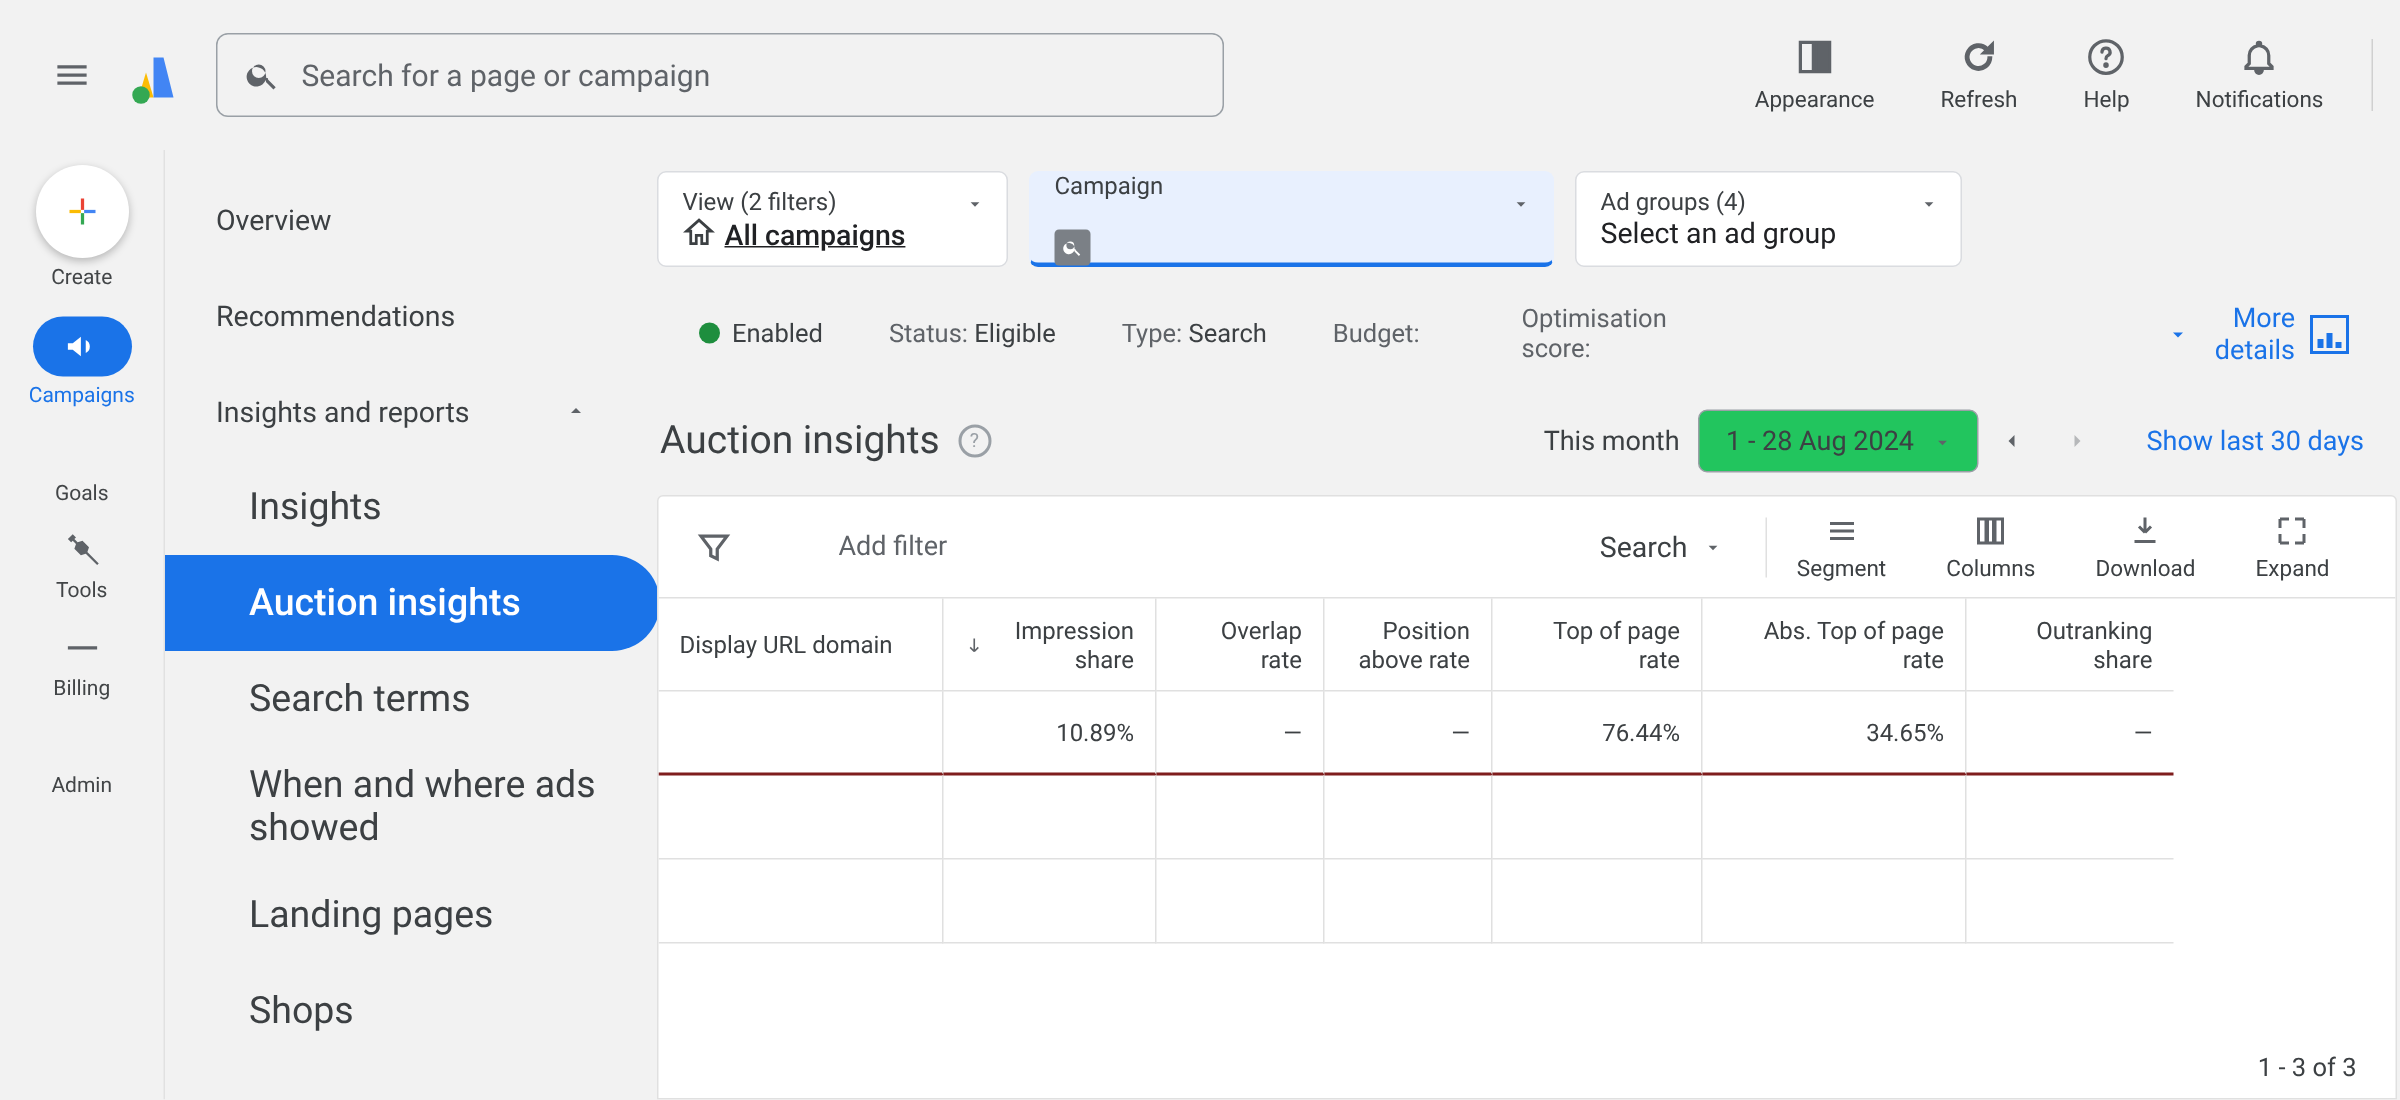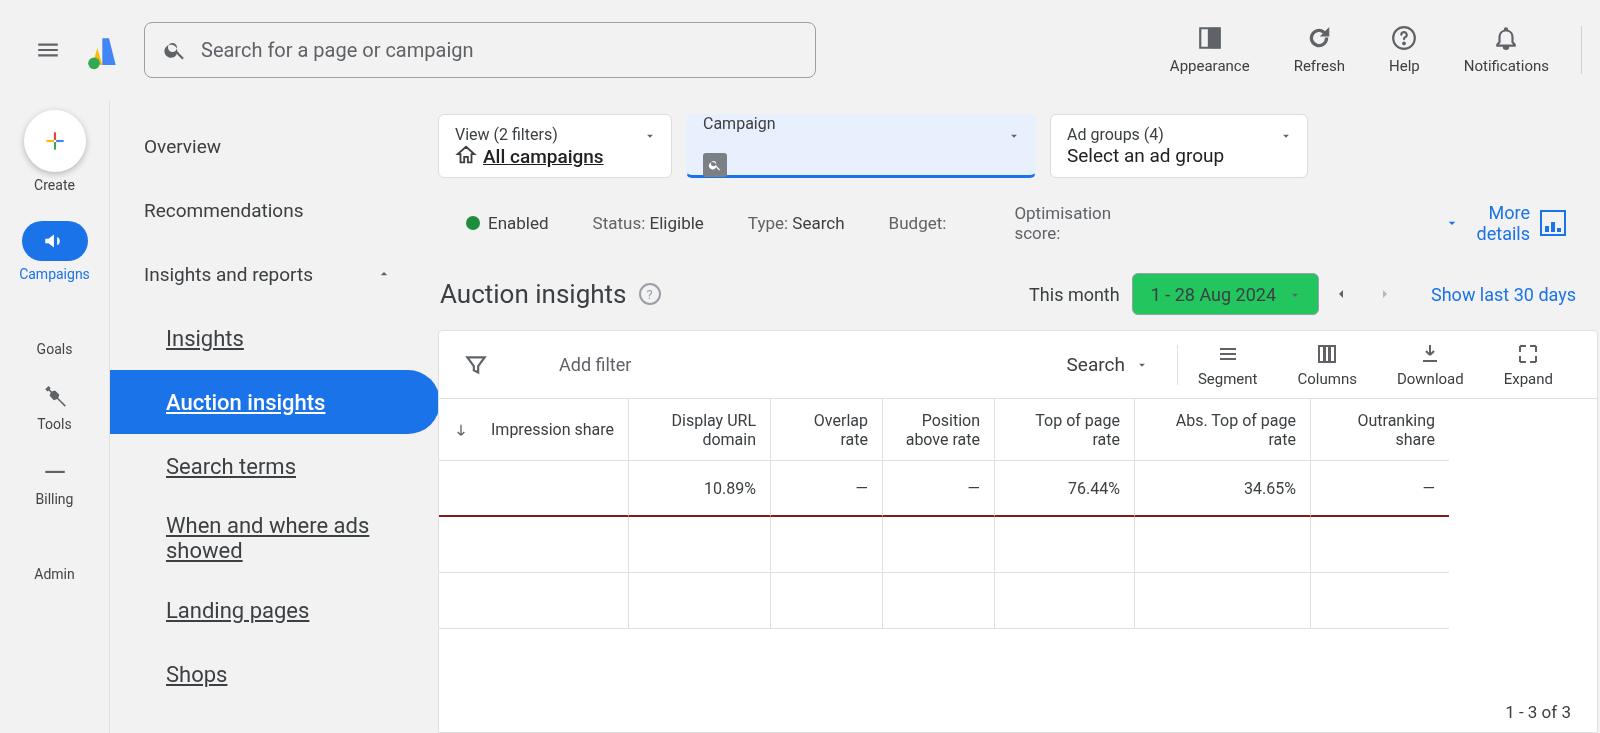--- a/index.html
+++ b/index.html
@@ -18,36 +18,36 @@
 .top-actions { display:flex; align-items:flex-start; }
 .top-act { display:flex; flex-direction:column; align-items:center; gap:6px; padding:0 22px; cursor:pointer; }
 .top-act svg { width:26px; height:26px; fill:#5f6368; stroke:#5f6368; }
 .top-act span { font-size:15px; color:#3c4043; }
 .top-divider { width:1px; height:48px; background:#d0d0d0; margin-left:10px; align-self:center; }
 
 
 .body-row { display:flex; height:633px; }
 
 
-.rail { width:110px; display:flex; flex-direction:column; align-items:center; padding-top:10px; border-right:1px solid #e1e1e1; gap:28px; }
+.rail { width:110px; display:flex; flex-direction:column; align-items:center; padding-top:10px; border-right:1px solid #e1e1e1; gap:18px; }
 .rail-create { width:62px; height:62px; border-radius:50%; background:#fff; box-shadow:0 2px 6px rgba(0,0,0,.25); display:flex; align-items:center; justify-content:center; cursor:pointer; }
 .rail-item { display:flex; flex-direction:column; align-items:center; gap:5px; cursor:pointer; }
 .rail-item span { font-size:14px; color:#424547; }
 .rail .pill { width:66px; height:40px; border-radius:20px; display:flex; align-items:center; justify-content:center; }
 .rail-item.active span { color:#1a73e8; }
 .rail-item.active .pill { background:#1a73e8; }
 .rail-item.active svg { fill:#fff; }
 .rail svg { width:26px; height:26px; fill:#5f6368; }
 
 
 .sidebar { width:316px; padding-top:14px; }
 .snav { font-size:19px; color:#3c4043; height:64px; display:flex; align-items:center; padding:0 34px; cursor:pointer; border-radius:0 32px 32px 0; }
 .snav .chev { margin-left:auto; }
 .snav.expanded { font-weight:400; }
-.subnav { font-size:22px; height:64px; display:flex; align-items:center; padding-left:56px; cursor:pointer; border-radius:0 32px 32px 0; width:330px;text-decoration:underline; }
+.subnav { font-size:25px; height:64px; display:flex; align-items:center; padding-left:56px; cursor:pointer; border-radius:0 32px 32px 0; width:330px; }
 .subnav.two { height:80px; }
 .subnav.active { background:#1a73e8; color:#fff; font-weight:500; }
 
 
 .main { flex:1; padding:14px 0 0 12px; display:flex; flex-direction:column; }
 .breadcrumbs { display:flex; gap:14px; }
 .crumb { background:#fff; border:1px solid #dadce0; border-radius:6px; height:64px; min-width:234px; padding:8px 44px 8px 16px; position:relative; cursor:pointer; display:flex; flex-direction:column; justify-content:center; }
 .crumb .big { font-size:19px; color:#202124; }
 .crumb .underline { text-decoration:underline; font-weight:500; }
 .crumb .house { display:inline-flex; width:22px; height:22px; margin-right:6px; vertical-align:-3px; }
@@ -339,27 +339,27 @@
         </div>
         <div class="tool-act">
           <svg viewBox="0 0 24 24">
               <path d="M4 4h6M4 4v6M20 4h-6M20 4v6M4 20h6M4 20v-6M20 20h-6M20 20v-6" fill="none" stroke="#5f6368" stroke-width="2"></path>
             </svg>
           <span>Expand</span>
         </div>
       </div>
 
       <div class="grid">
+        <div class="gh first">Display URL domain</div>
         <div class="gh">
           <svg class="sort" width="16" height="16" viewBox="0 0 24 24">
               <path d="M12 20V4m0 16l-5-5m5 5l5-5" stroke="#5f6368" stroke-width="2" fill="none"></path>
             </svg>
           <span style="text-align:right;">Impression share</span>
         </div>
-        <div class="gh first">Display URL domain</div>
         <div class="gh">Overlap rate</div>
         <div class="gh" style="text-align:right;">Position above rate</div>
         <div class="gh">Top of page rate</div>
         <div class="gh">Abs. Top of page rate</div>
         <div class="gh" style="border-right:none;">Outranking share</div>
 
         <div class="gc first bold-bottom"></div>
         <div class="gc bold-bottom">10.89%</div>
         <div class="gc bold-bottom">—</div>
         <div class="gc bold-bottom">—</div>

